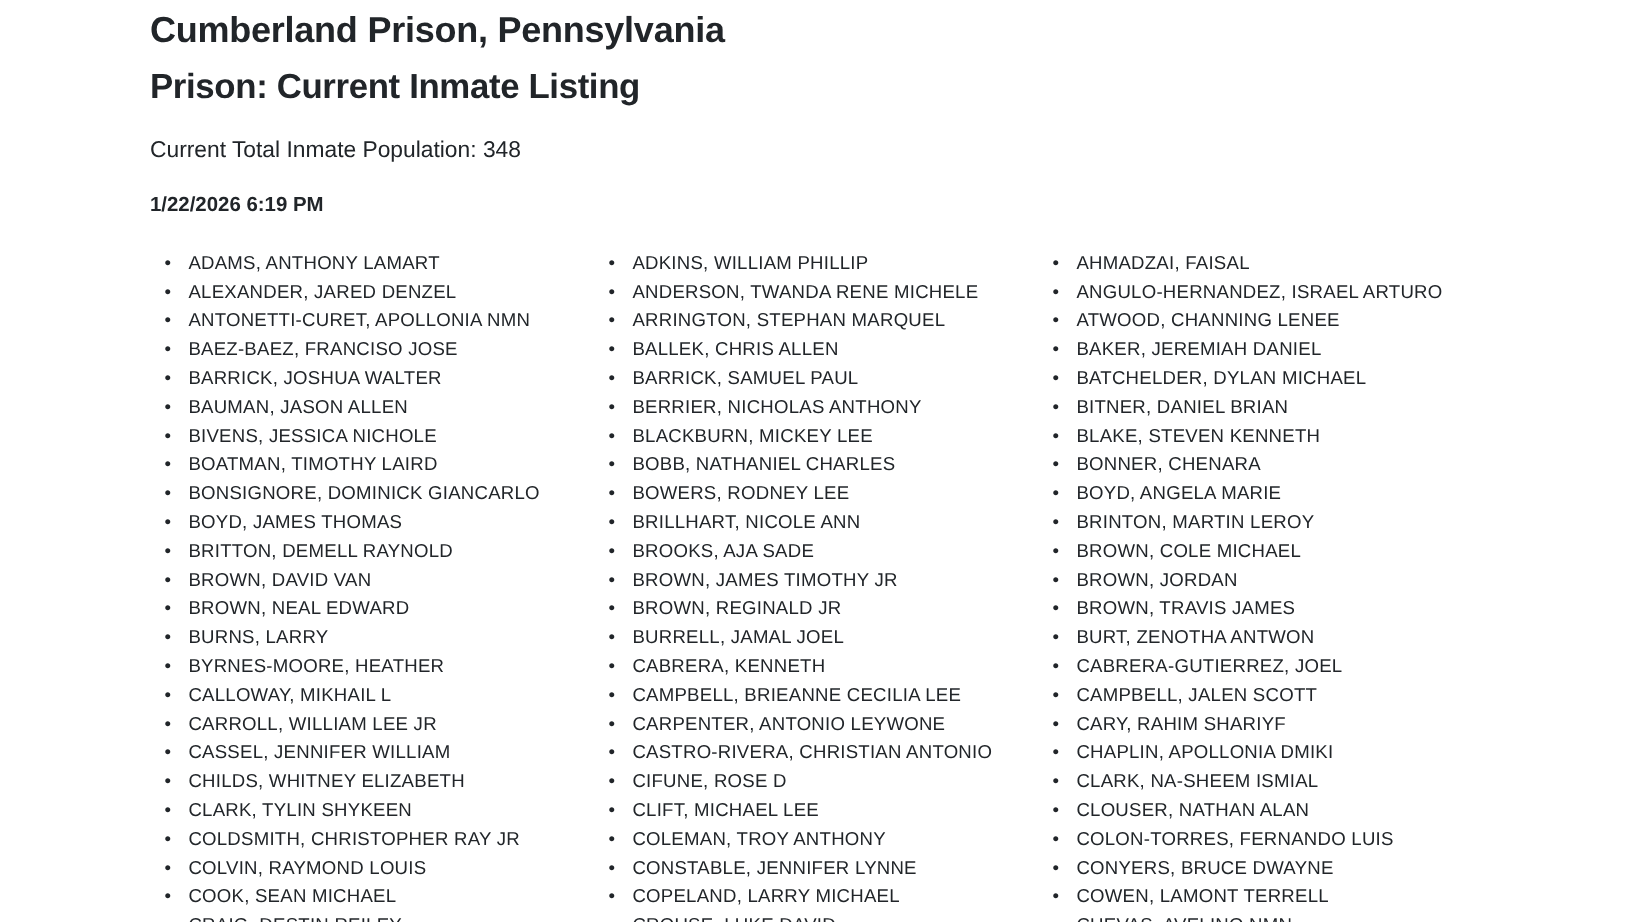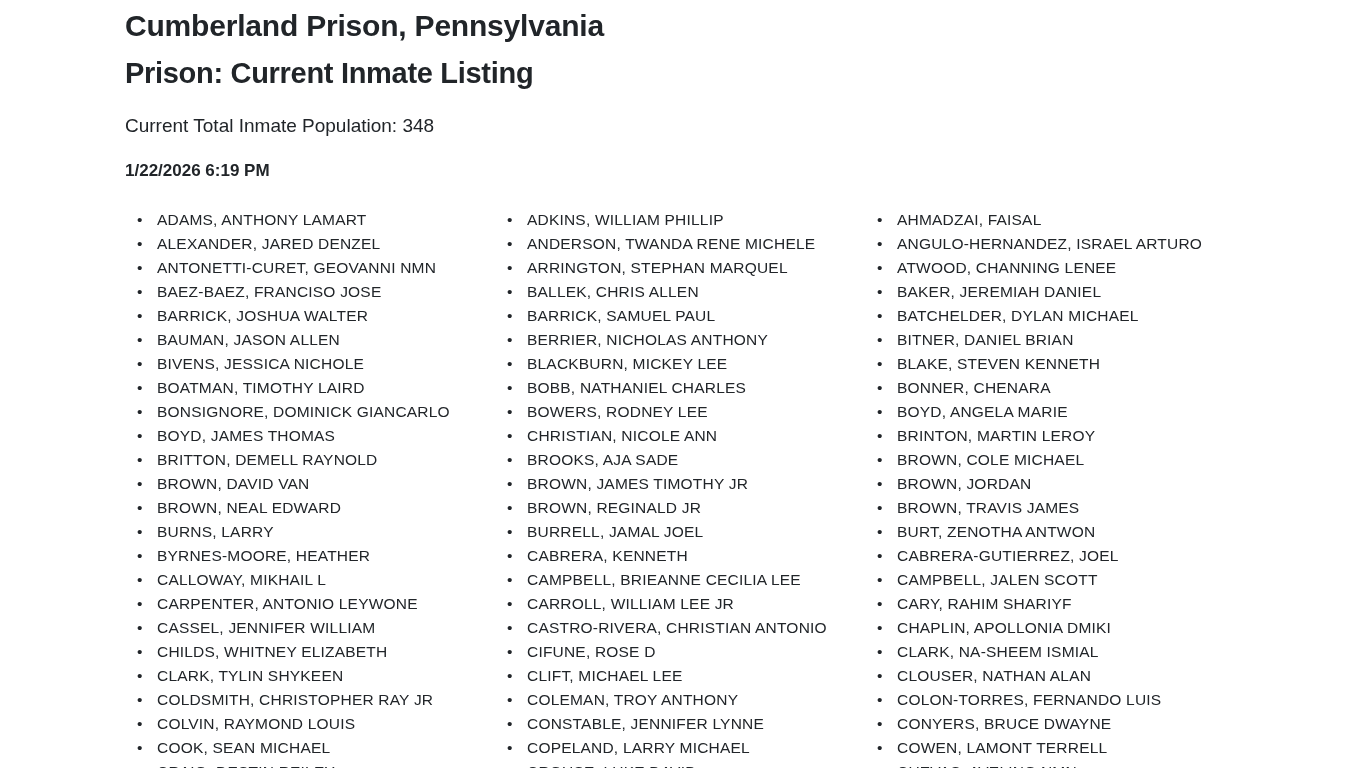--- a/index.html
+++ b/index.html
@@ -82,21 +82,21 @@
   <p class="population">Current Total Inmate Population: 348</p>
   <p class="timestamp">1/22/2026 6:19 PM</p>
 
   <ul class="inmate-list">
       <li>ADAMS, ANTHONY LAMART</li>
       <li>ADKINS, WILLIAM PHILLIP</li>
       <li>AHMADZAI, FAISAL</li>
       <li>ALEXANDER, JARED DENZEL</li>
       <li>ANDERSON, TWANDA RENE MICHELE</li>
       <li>ANGULO-HERNANDEZ, ISRAEL ARTURO</li>
-      <li>ANTONETTI-CURET, GEOVANNI NMN</li>
+      <li>ANTONETTI-CURET, APOLLONIA NMN</li>
       <li>ARRINGTON, STEPHAN MARQUEL</li>
       <li>ATWOOD, CHANNING LENEE</li>
       <li>BAEZ-BAEZ, FRANCISO JOSE</li>
       <li>BALLEK, CHRIS ALLEN</li>
       <li>BAKER, JEREMIAH DANIEL</li>
       <li>BARRICK, JOSHUA WALTER</li>
       <li>BARRICK, SAMUEL PAUL</li>
       <li>BATCHELDER, DYLAN MICHAEL</li>
       <li>BAUMAN, JASON ALLEN</li>
       <li>BERRIER, NICHOLAS ANTHONY</li>
@@ -104,42 +104,42 @@
       <li>BIVENS, JESSICA NICHOLE</li>
       <li>BLACKBURN, MICKEY LEE</li>
       <li>BLAKE, STEVEN KENNETH</li>
       <li>BOATMAN, TIMOTHY LAIRD</li>
       <li>BOBB, NATHANIEL CHARLES</li>
       <li>BONNER, CHENARA</li>
       <li>BONSIGNORE, DOMINICK GIANCARLO</li>
       <li>BOWERS, RODNEY LEE</li>
       <li>BOYD, ANGELA MARIE</li>
       <li>BOYD, JAMES THOMAS</li>
-      <li>CHRISTIAN, NICOLE ANN</li>
+      <li>BRILLHART, NICOLE ANN</li>
       <li>BRINTON, MARTIN LEROY</li>
       <li>BRITTON, DEMELL RAYNOLD</li>
       <li>BROOKS, AJA SADE</li>
       <li>BROWN, COLE MICHAEL</li>
       <li>BROWN, DAVID VAN</li>
       <li>BROWN, JAMES TIMOTHY JR</li>
       <li>BROWN, JORDAN</li>
       <li>BROWN, NEAL EDWARD</li>
       <li>BROWN, REGINALD JR</li>
       <li>BROWN, TRAVIS JAMES</li>
       <li>BURNS, LARRY</li>
       <li>BURRELL, JAMAL JOEL</li>
       <li>BURT, ZENOTHA ANTWON</li>
       <li>BYRNES-MOORE, HEATHER</li>
       <li>CABRERA, KENNETH</li>
       <li>CABRERA-GUTIERREZ, JOEL</li>
       <li>CALLOWAY, MIKHAIL L</li>
       <li>CAMPBELL, BRIEANNE CECILIA LEE</li>
       <li>CAMPBELL, JALEN SCOTT</li>
+      <li>CARROLL, WILLIAM LEE JR</li>
       <li>CARPENTER, ANTONIO LEYWONE</li>
-      <li>CARROLL, WILLIAM LEE JR</li>
       <li>CARY, RAHIM SHARIYF</li>
       <li>CASSEL, JENNIFER WILLIAM</li>
       <li>CASTRO-RIVERA, CHRISTIAN ANTONIO</li>
       <li>CHAPLIN, APOLLONIA DMIKI</li>
       <li>CHILDS, WHITNEY ELIZABETH</li>
       <li>CIFUNE, ROSE D</li>
       <li>CLARK, NA-SHEEM ISMIAL</li>
       <li>CLARK, TYLIN SHYKEEN</li>
       <li>CLIFT, MICHAEL LEE</li>
       <li>CLOUSER, NATHAN ALAN</li>

